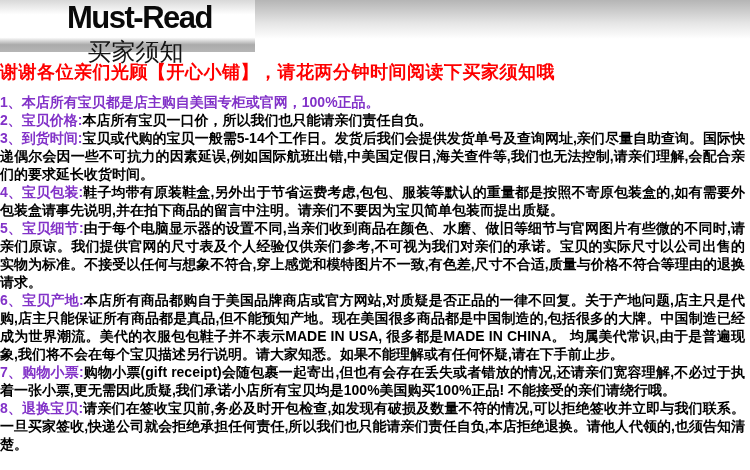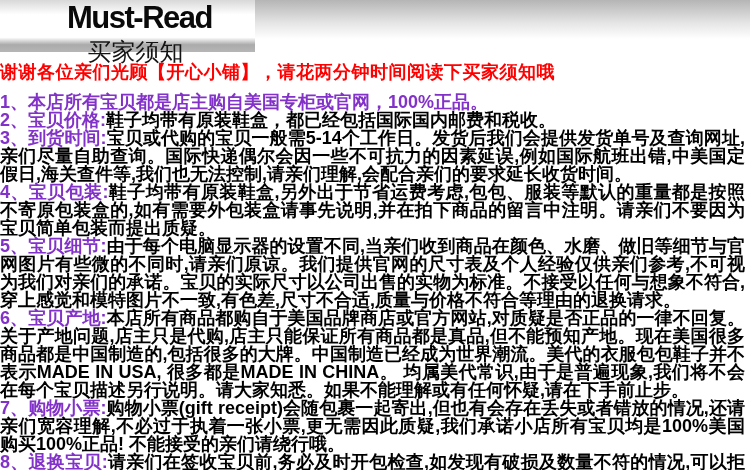--- a/index.html
+++ b/index.html
@@ -55,21 +55,21 @@
   }
   .intro {
     color: var(--intro_red);
     font-size: 18px;
     font-weight: bold;
     margin: 2px 0 9px 0;
     letter-spacing: 0.5px;
   }
   .item {
     margin: 0;
-    font-size: 18px;
+    font-size: 14px;
     font-weight: bold;
     line-height: 18px;
     color: var(--text_black);
     word-break: break-all;
     text-align: justify;
   }
   .hl { color: var(--accent_purple); }
   .plain { color: var(--text_black); }
 </style>
 </head>
@@ -83,21 +83,21 @@
       <span class="banner-subtitle">买家须知</span>
     </div>
   </header>
 
   <div class="content">
 
     <p class="intro">谢谢各位亲们光顾【开心小铺】，请花两分钟时间阅读下买家须知哦</p>
 
     <p class="item"><span class="hl">1、</span><span class="hl">本店所有宝贝都是店主购自美国专柜或官网，100%正品。</span><span class="plain"></span></p>
 
-    <p class="item"><span class="hl">2、</span><span class="hl">宝贝价格:</span><span class="plain">鞋子均带有原装鞋盒，都已经包括国际国内邮费和税收。</span></p>
+    <p class="item"><span class="hl">2、</span><span class="hl">宝贝价格:</span><span class="plain">本店所有宝贝一口价，所以我们也只能请亲们责任自负。</span></p>
 
     <p class="item"><span class="hl">3、</span><span class="hl">到货时间:</span><span class="plain">宝贝或代购的宝贝一般需5-14个工作日。发货后我们会提供发货单号及查询网址,亲们尽量自助查询。国际快递偶尔会因一些不可抗力的因素延误,例如国际航班出错,中美国定假日,海关查件等,我们也无法控制,请亲们理解,会配合亲们的要求延长收货时间。</span></p>
 
     <p class="item"><span class="hl">4、</span><span class="hl">宝贝包装:</span><span class="plain">鞋子均带有原装鞋盒,另外出于节省运费考虑,包包、服装等默认的重量都是按照不寄原包装盒的,如有需要外包装盒请事先说明,并在拍下商品的留言中注明。请亲们不要因为宝贝简单包装而提出质疑。</span></p>
 
     <p class="item"><span class="hl">5、</span><span class="hl">宝贝细节:</span><span class="plain">由于每个电脑显示器的设置不同,当亲们收到商品在颜色、水磨、做旧等细节与官网图片有些微的不同时,请亲们原谅。我们提供官网的尺寸表及个人经验仅供亲们参考,不可视为我们对亲们的承诺。宝贝的实际尺寸以公司出售的实物为标准。不接受以任何与想象不符合,穿上感觉和模特图片不一致,有色差,尺寸不合适,质量与价格不符合等理由的退换请求。</span></p>
 
     <p class="item"><span class="hl">6、</span><span class="hl">宝贝产地:</span><span class="plain">本店所有商品都购自于美国品牌商店或官方网站,对质疑是否正品的一律不回复。关于产地问题,店主只是代购,店主只能保证所有商品都是真品,但不能预知产地。现在美国很多商品都是中国制造的,包括很多的大牌。中国制造已经成为世界潮流。美代的衣服包包鞋子并不表示MADE IN USA, 很多都是MADE IN CHINA。 均属美代常识,由于是普遍现象,我们将不会在每个宝贝描述另行说明。请大家知悉。如果不能理解或有任何怀疑,请在下手前止步。</span></p>
 
     <p class="item"><span class="hl">7、</span><span class="hl">购物小票:</span><span class="plain">购物小票(gift receipt)会随包裹一起寄出,但也有会存在丢失或者错放的情况,还请亲们宽容理解,不必过于执着一张小票,更无需因此质疑,我们承诺小店所有宝贝均是100%美国购买100%正品! 不能接受的亲们请绕行哦。</span></p>

